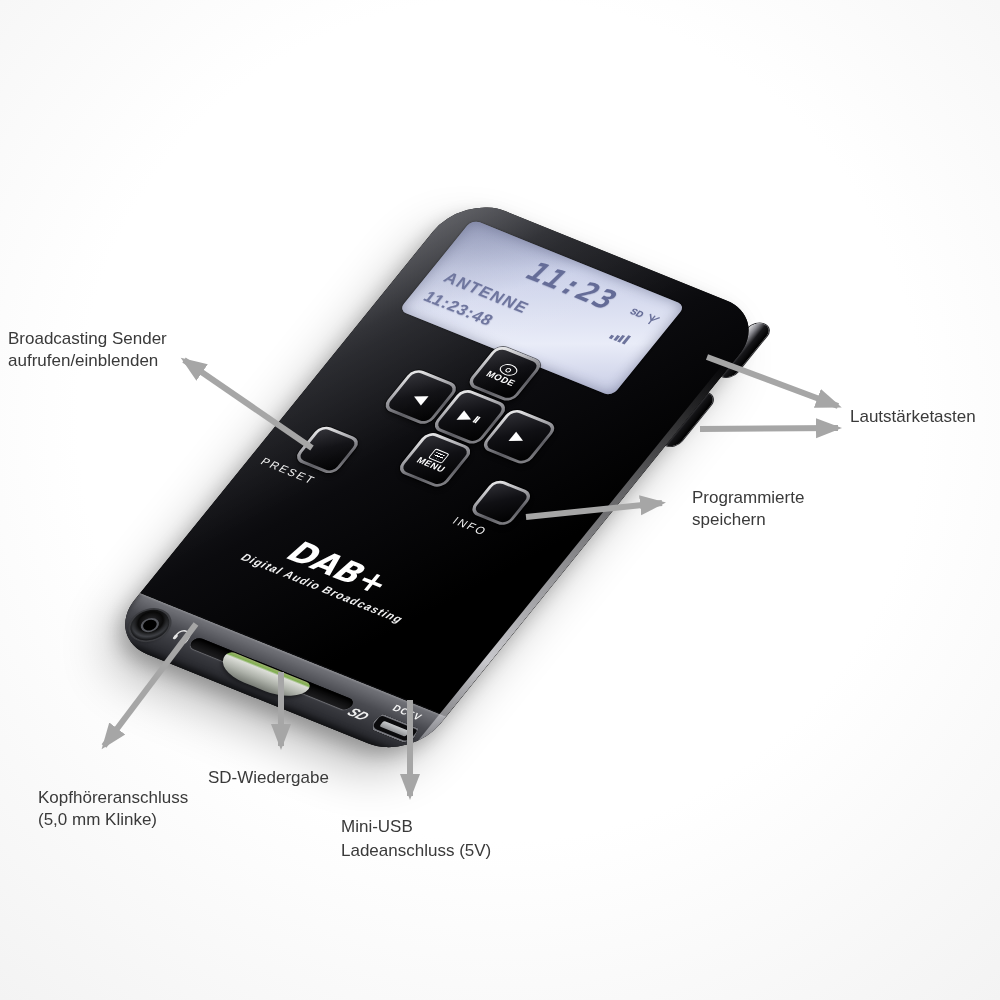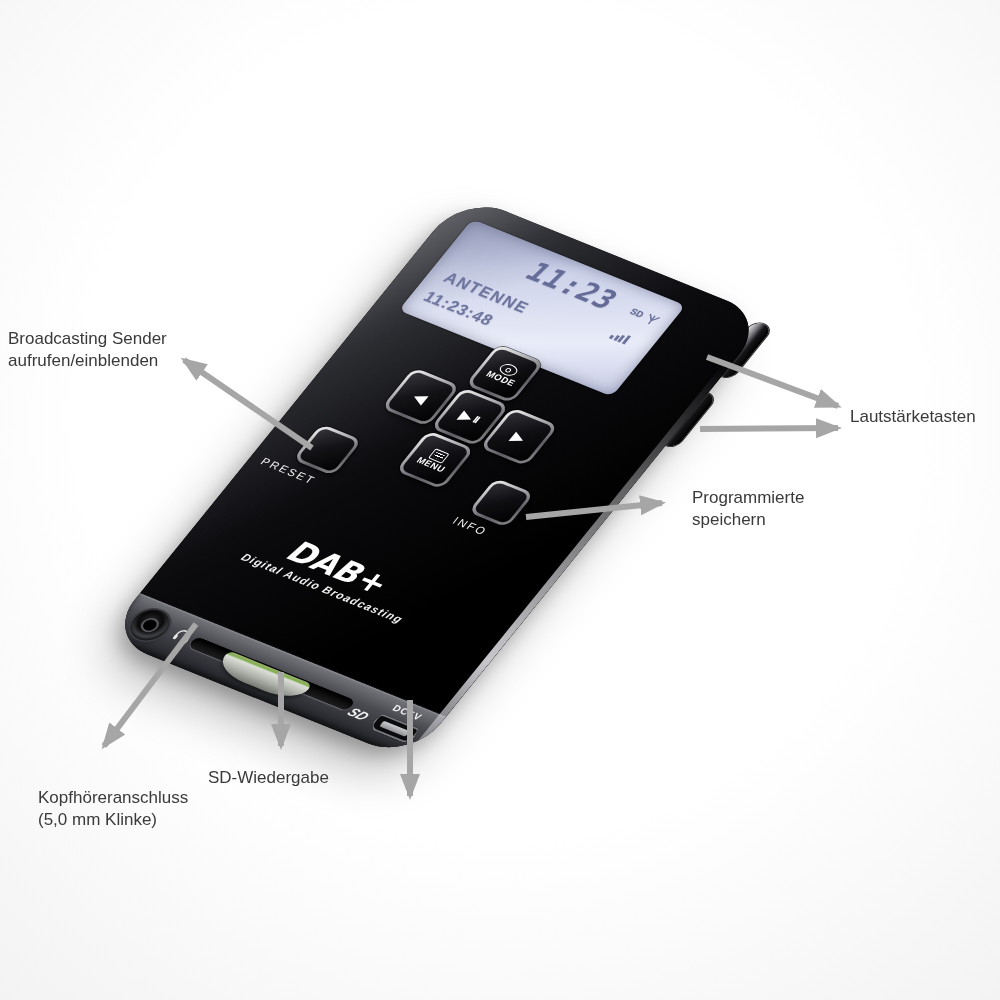--- a/index.html
+++ b/index.html
@@ -225,14 +225,18 @@
     <div>Programmierte</div>
     <div>speichern</div>
   </div>
   <div class="callout cl-headphone">
     <div>Kopfhöreranschluss</div>
     <div>(5,0 mm Klinke)</div>
   </div>
   <div class="callout cl-sd">
     <div>SD-Wiedergabe</div>
   </div>
+  <div class="callout cl-usb">
+    <div>Mini-USB</div>
+    <div>Ladeanschluss (5V)</div>
+  </div>
 
 </div>
 
 </body></html>

